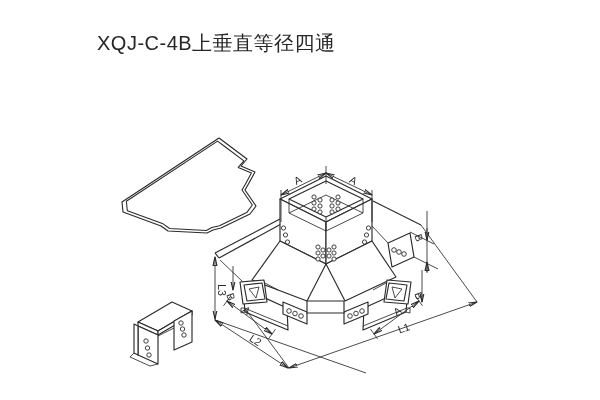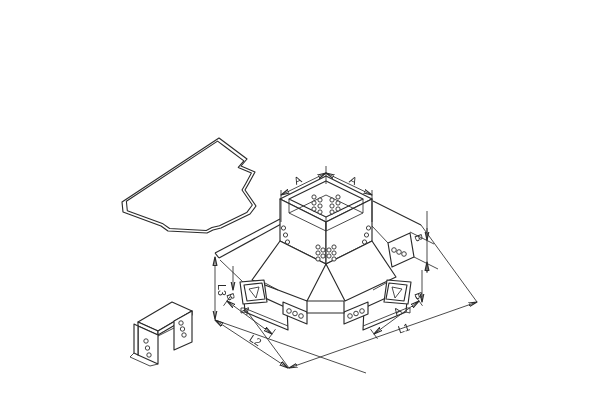--- a/index.html
+++ b/index.html
@@ -12,20 +12,21 @@
   svg .w{fill:#ffffff;}
   svg .t{stroke-width:.85;}
   svg circle{stroke:#2b2b2b;fill:#ffffff;stroke-width:.9;}
   svg text.lbl{font-family:"Liberation Sans",sans-serif;font-size:10.5px;fill:#2b2b2b;
                text-anchor:middle;dominant-baseline:middle;}
 </style>
 </head>
 <body>
 
 <div id="page">
+  <div id="title">XQJ-C-4B上垂直等径四通</div>
 
   <svg width="600" height="400" viewBox="0 0 600 400">
     <defs>
       <marker id="arr" viewBox="0 0 10 10" refX="8.5" refY="5" markerWidth="10" markerHeight="10" orient="auto-start-reverse" markerUnits="userSpaceOnUse">
         <path d="M0,3.1 L8.5,5 L0,6.9 Z" fill="#2b2b2b" stroke="none"></path>
       </marker>
     </defs>
 
     <g>
       <path id="coverO" class="w" d="M122,202 L219,138 L227,144 L247,159 L241,166 L255,172 L249,183 L245,190 L256,206 L250,214 L221,228 L213,230 L207,233 L168,231 L161,226 L123,212 Z"></path>

